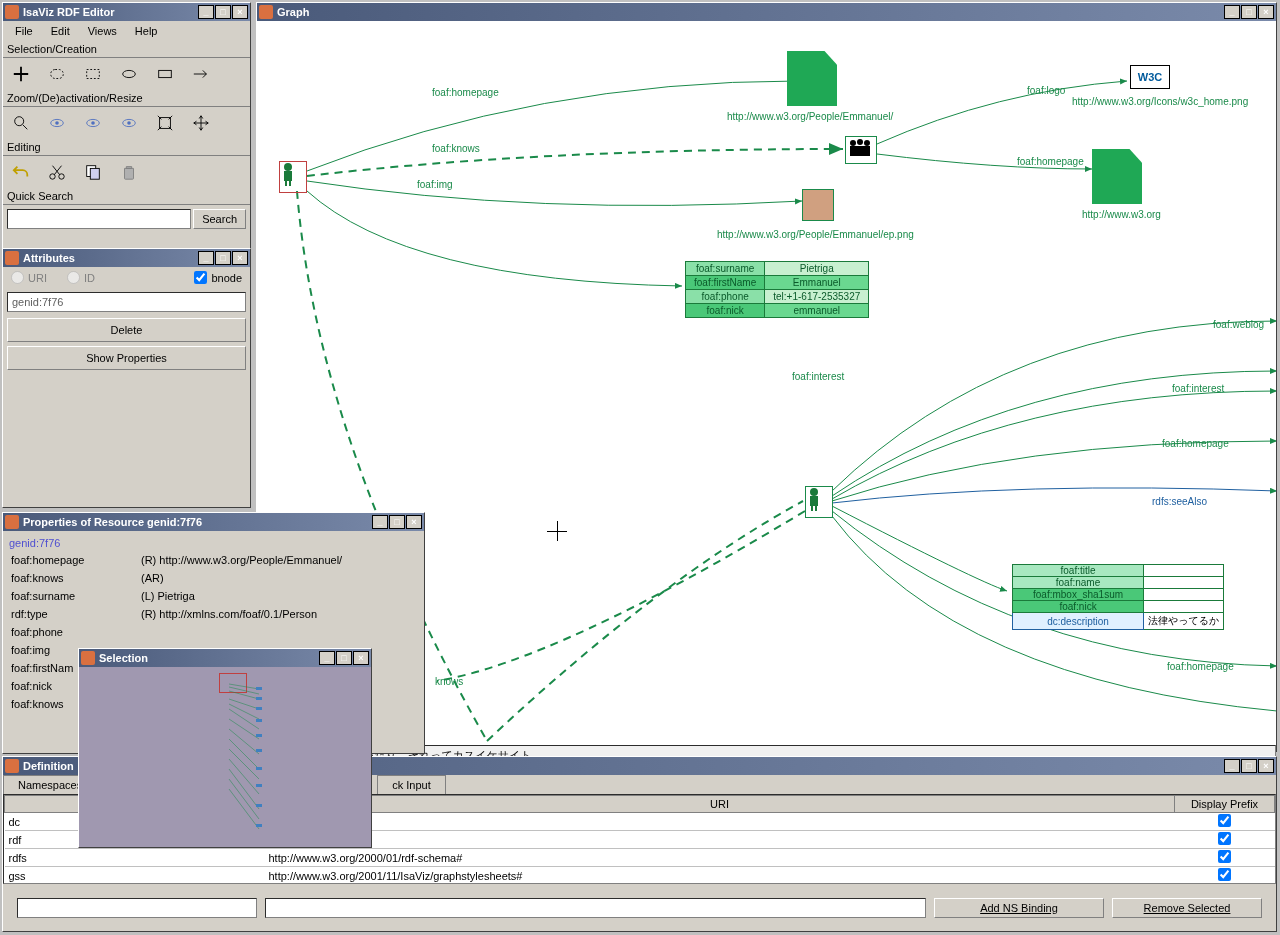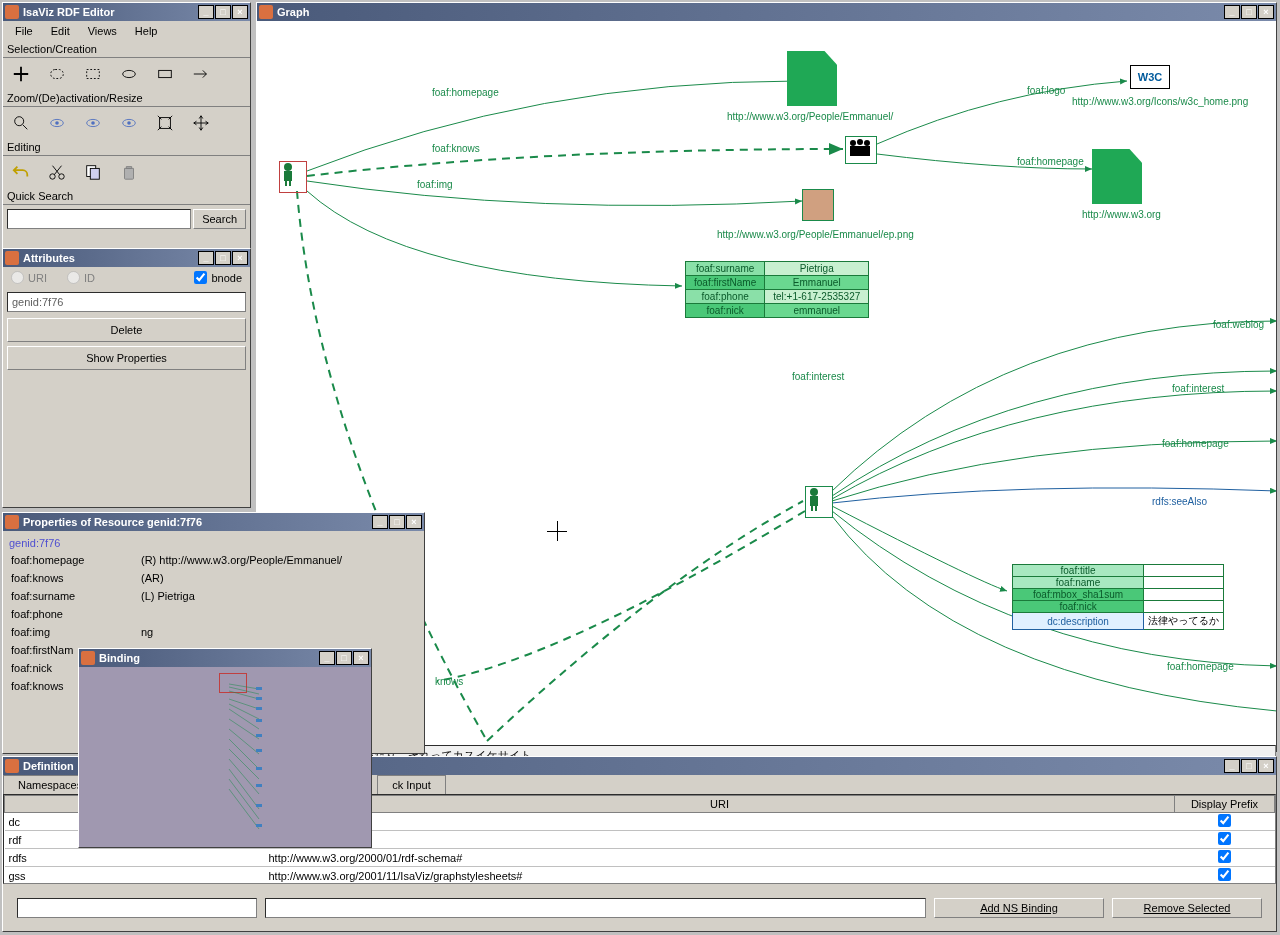--- a/index.html
+++ b/index.html
@@ -401,20 +401,24 @@
         </div>
         <div class="prop-row">
           <div class="k">foaf:knows</div>
           <div>(AR)</div>
         </div>
         <div class="prop-row">
           <div class="k">foaf:surname</div>
           <div>(L) Pietriga</div>
         </div>
         <div class="prop-row">
+          <div class="k">rdf:type</div>
+          <div>(R) http://xmlns.com/foaf/0.1/Person</div>
+        </div>
+        <div class="prop-row">
           <div class="k">foaf:phone</div>
           <div></div>
         </div>
         <div class="prop-row">
           <div class="k">foaf:img</div>
           <div>ng</div>
         </div>
         <div class="prop-row">
           <div class="k">foaf:firstNam</div>
           <div></div>
@@ -482,21 +486,21 @@
     <input style="width: 240px;">
     <input style="flex: 1 1 0%;">
     <button class="btn" style="width:170px">Add NS Binding</button>
     <button class="btn" style="width:150px">Remove Selected</button>
   </div>
 </div>
 
 <div class="window overview" style="left:78px; top:648px; width:294px; height:200px;">
   <div class="titlebar">
     <span class="coffee"></span>
-    <span class="title">Binding</span>
+    <span class="title">Selection</span>
     <div class="winbtns">
       <div class="winbtn">_</div>
       <div class="winbtn">□</div>
       <div class="winbtn">×</div>
     </div>
   </div>
   <div class="overview-canvas">
     <div class="ov-rect"></div>
     <svg class="ov-tree" viewBox="0 0 40 160">
       <g stroke="#1a8a4a" stroke-width="0.5">

